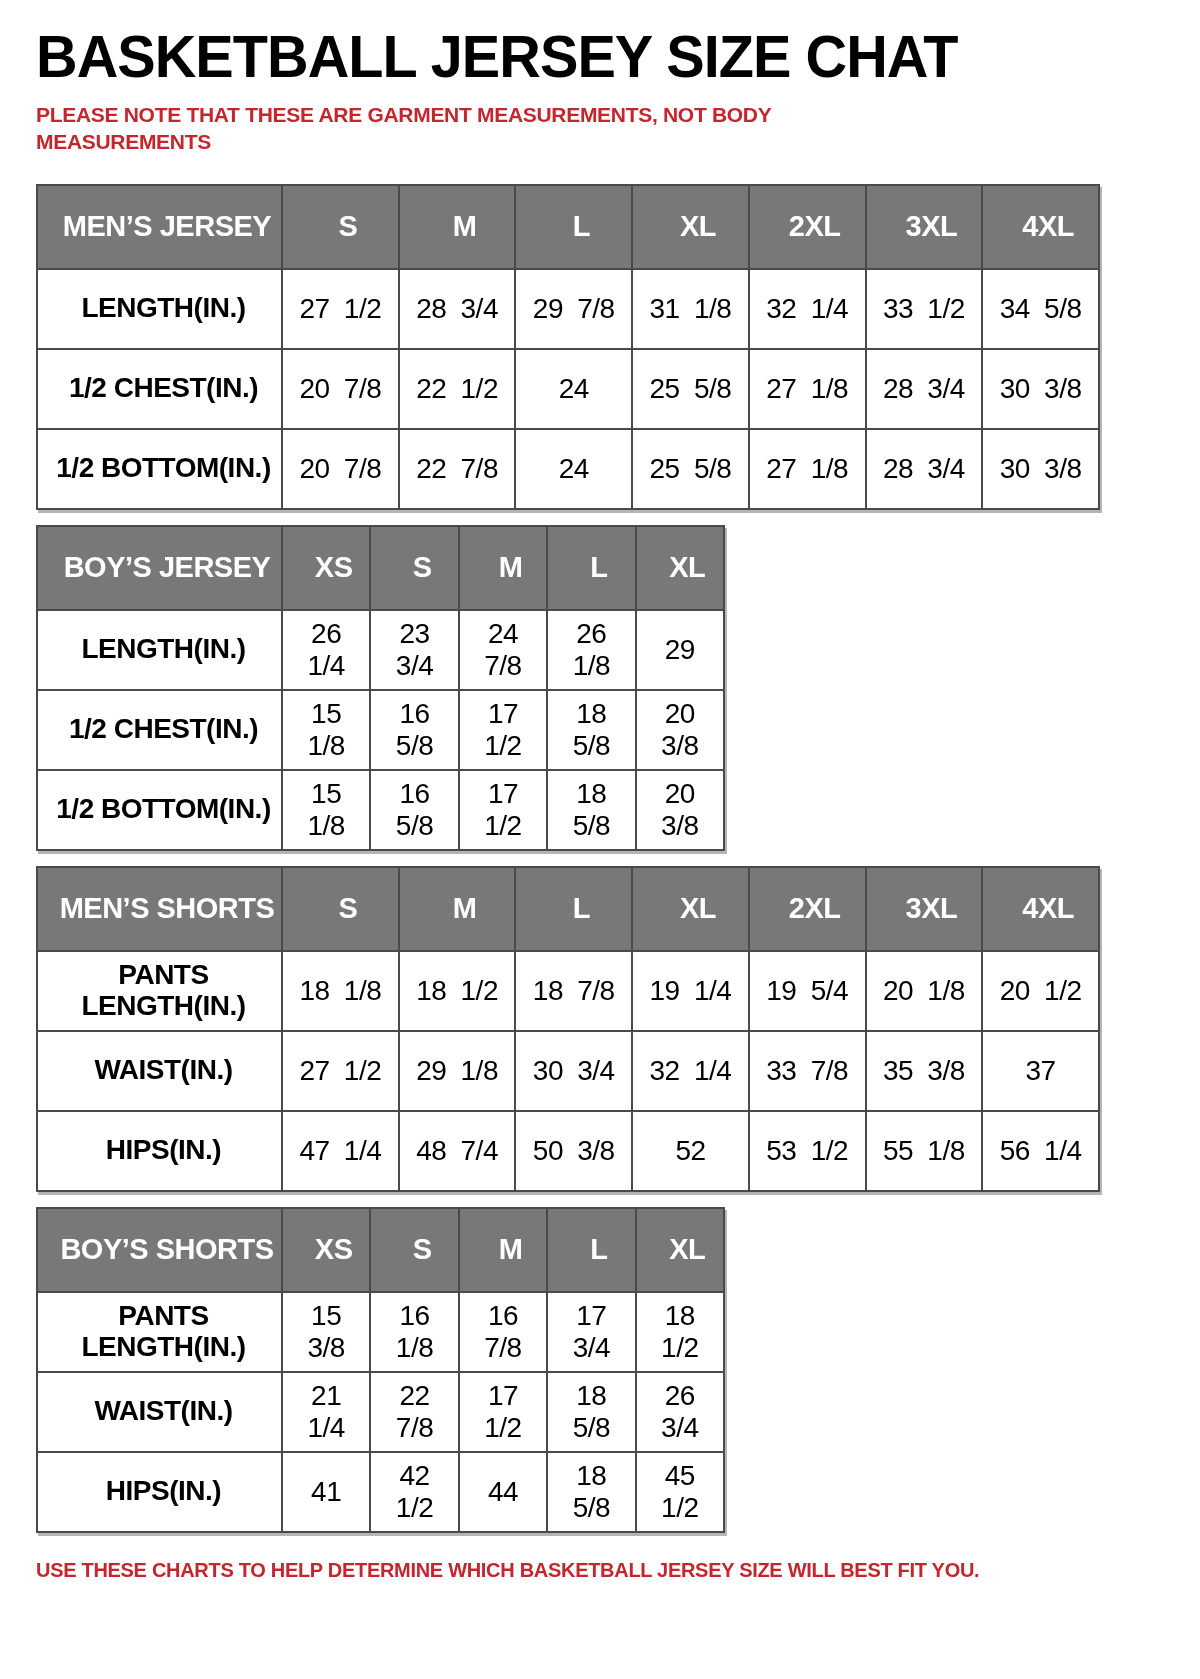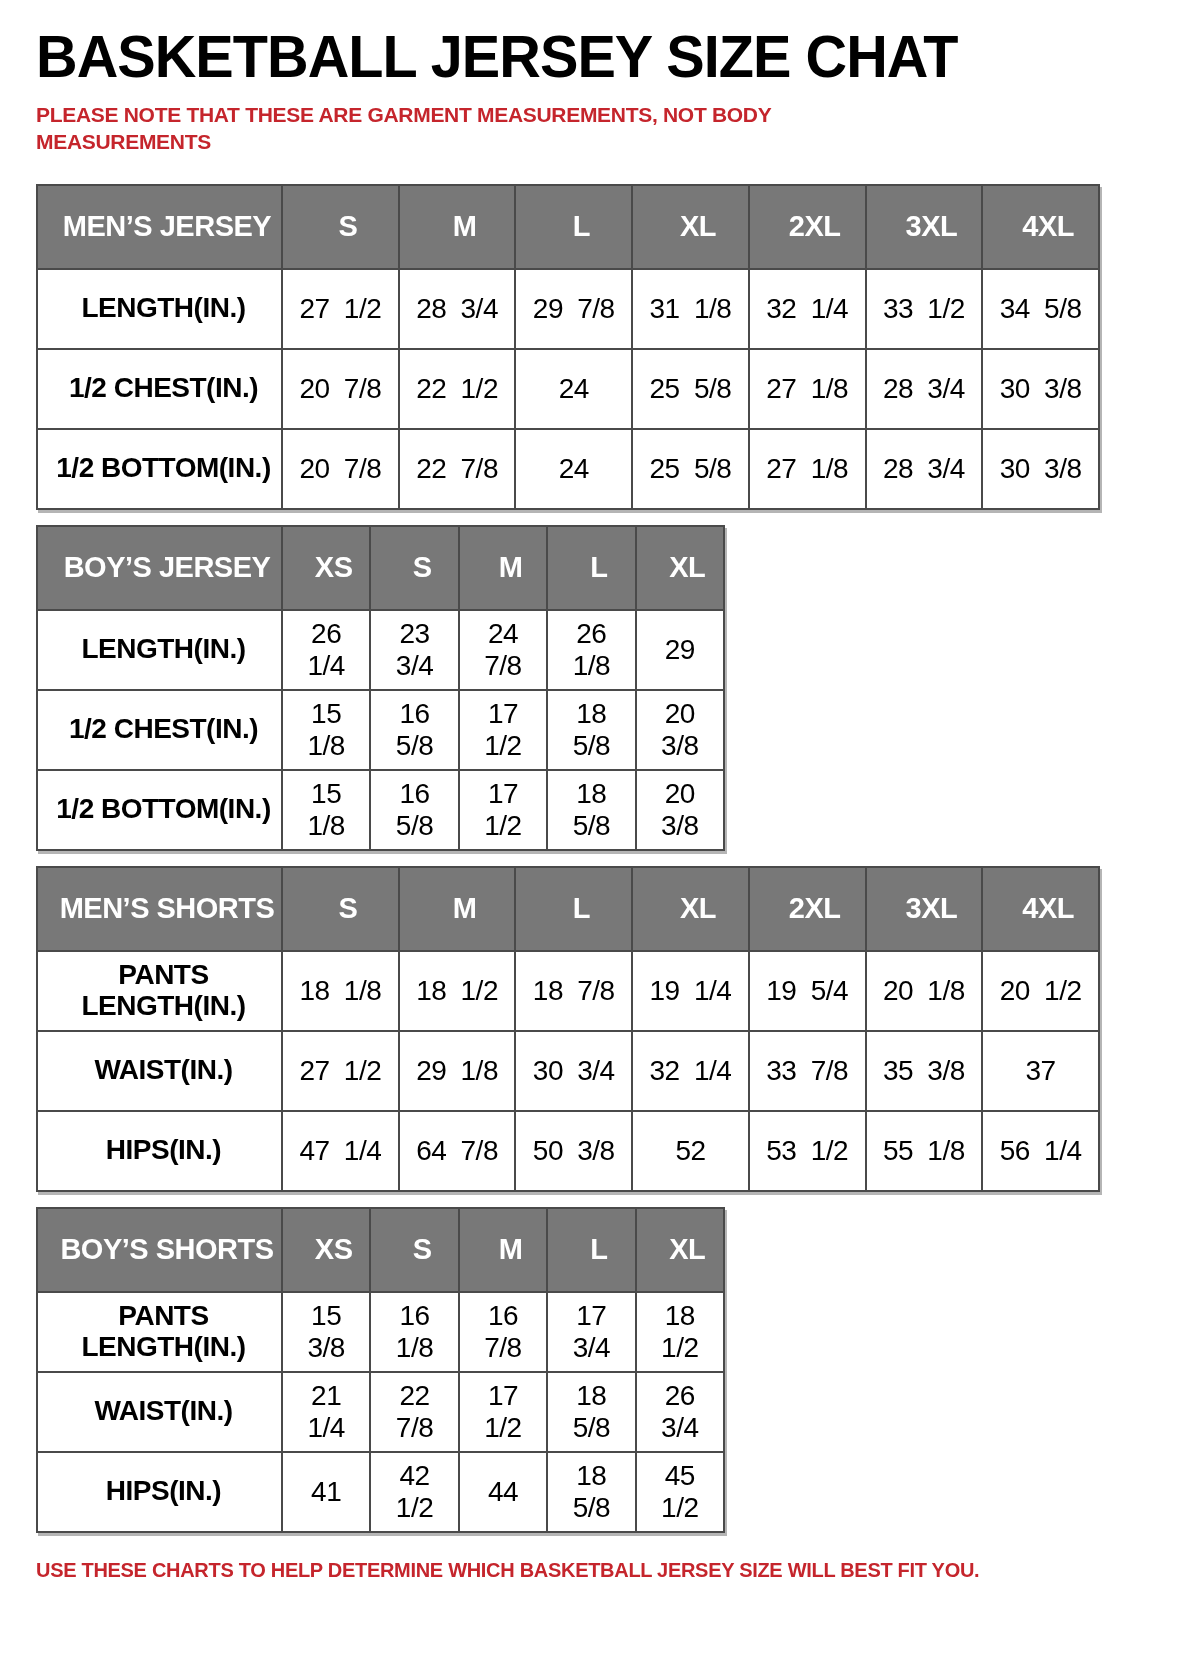--- a/index.html
+++ b/index.html
@@ -234,21 +234,21 @@
         <td class="value-cell">29 1/8</td>
         <td class="value-cell">30 3/4</td>
         <td class="value-cell">32 1/4</td>
         <td class="value-cell">33 7/8</td>
         <td class="value-cell">35 3/8</td>
         <td class="value-cell">37</td>
       </tr>
       <tr>
         <th class="row-label">HIPS(IN.)</th>
         <td class="value-cell">47 1/4</td>
-        <td class="value-cell">64 7/8</td>
+        <td class="value-cell">48 7/4</td>
         <td class="value-cell">50 3/8</td>
         <td class="value-cell">52</td>
         <td class="value-cell">53 1/2</td>
         <td class="value-cell">55 1/8</td>
         <td class="value-cell">56 1/4</td>
       </tr>
     </tbody>
   </table>
 
 <table class="size-table narrow">

